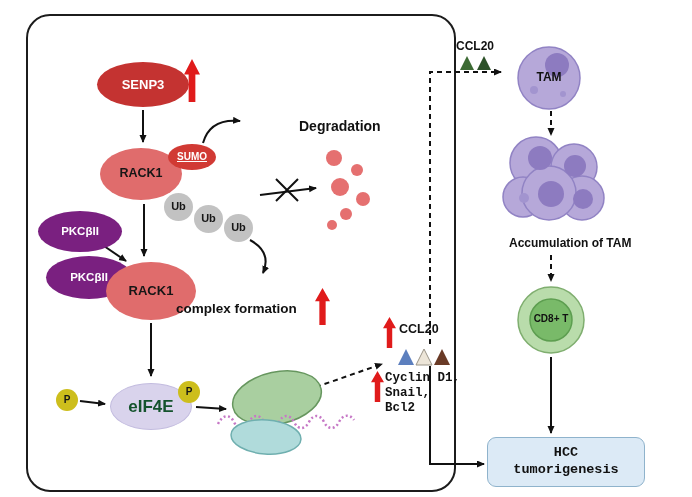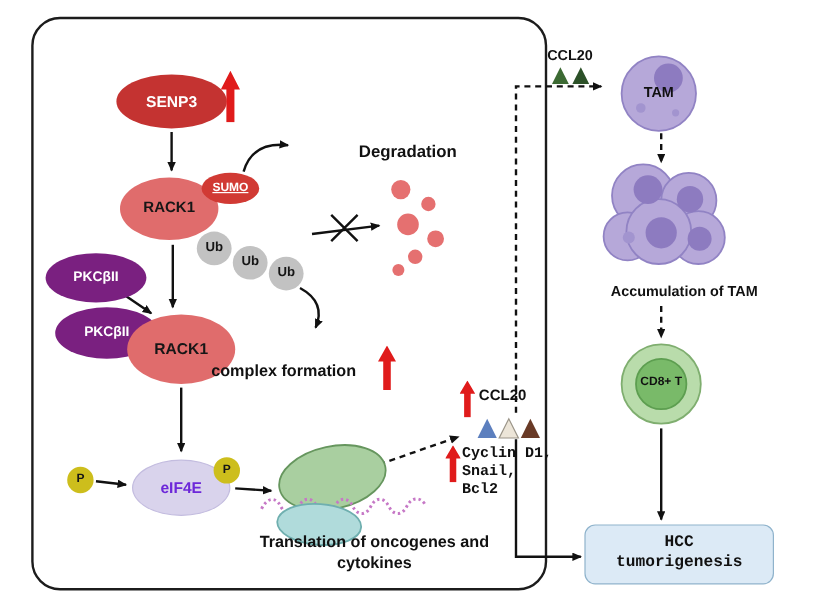--- a/index.html
+++ b/index.html
@@ -16,21 +16,21 @@
   .node {
     position:absolute; border-radius:50%; display:flex; align-items:center;
     justify-content:center; font-weight:bold; z-index:2; 
     line-height:1.05; box-sizing:border-box;
   }
   .senp3   { background:var(--color-senp3-red,#c43331); color:#fff; font-size:13px; }
   .sumo    { background:var(--color-sumo-red,#d13a34); color:#fff; font-size:10px;text-decoration:underline; }
   .rack1   { background:var(--color-rack1-pink,#e06c6c); color:#161616; font-size:12.5px; }
   .pkc     { background:var(--color-pkc-purple,#7a2080); color:#fff; font-size:11.5px; }
   .ub      { background:var(--color-ub-gray,#c2c2c2); color:#161616; font-size:11px; }
-  .eif4e   { background:var(--color-eif4e-lavender,#d9d3ec); color:#6d28d9; font-size:13px; border:1px solid #c3bcdf; }
+  .eif4e   { background:var(--color-eif4e-lavender,#d9d3ec); color:#14532d; font-size:17px; border:1px solid #c3bcdf; }
   .phos    { background:var(--color-phospho-yellow,#cdbe1c); color:#161616; font-size:10px; }
   .lbl {
     position:absolute; font-weight:bold; color:#111; z-index:2; white-space:nowrap;
   }
   .wrap { white-space:normal; text-align:center; }
   .up-arrow {
     position:absolute; z-index:3;
     background:var(--color-upregulation-red,#e01b1b);
     clip-path:polygon(50% 0%,100% 36%,71% 36%,71% 100%,29% 100%,29% 36%,0% 36%);
   }
@@ -157,21 +157,20 @@
 
   <div class="lbl" style="left:176px; top:301px; font-size:13.5px;">complex formation</div>
   <div class="up-arrow" style="left:315px; top:288px; width:15px; height:37px;"></div>
 
   <div class="node eif4e" style="left:110px; top:383px; width:82px; height:47px;">eIF4E</div>
   <div class="node phos" style="left:56px; top:389px; width:22px; height:22px;">P</div>
   <div class="node phos" style="left:178px; top:381px; width:22px; height:22px;">P</div>
 
   <div class="lbl" style="left:299px; top:118px; font-size:14px;">Degradation</div>
 
-  <div class="lbl wrap" style="left:212px; top:443px; width:200px; font-size:13.5px; line-height:17px;">Translation of oncogenes and cytokines</div>
 
   <div class="up-arrow" style="left:383px; top:317px; width:13px; height:31px;"></div>
   <div class="lbl" style="left:399px; top:322px; font-size:12.5px;">CCL20</div>
 
   <div class="up-arrow" style="left:371px; top:371px; width:13px; height:31px;"></div>
   <div class="lbl wrap" style="left:385px; top:371px; width:82px; font-size:12.5px; line-height:15px; text-align:left;font-family:Liberation Mono, monospace;">Cyclin D1, Snail, Bcl2</div>
 
   <div class="lbl" style="left:456px; top:39px; font-size:12px;">CCL20</div>
 
   <div class="lbl" style="left:518px; top:70px; width:62px; text-align:center; font-size:12px;">TAM</div>

